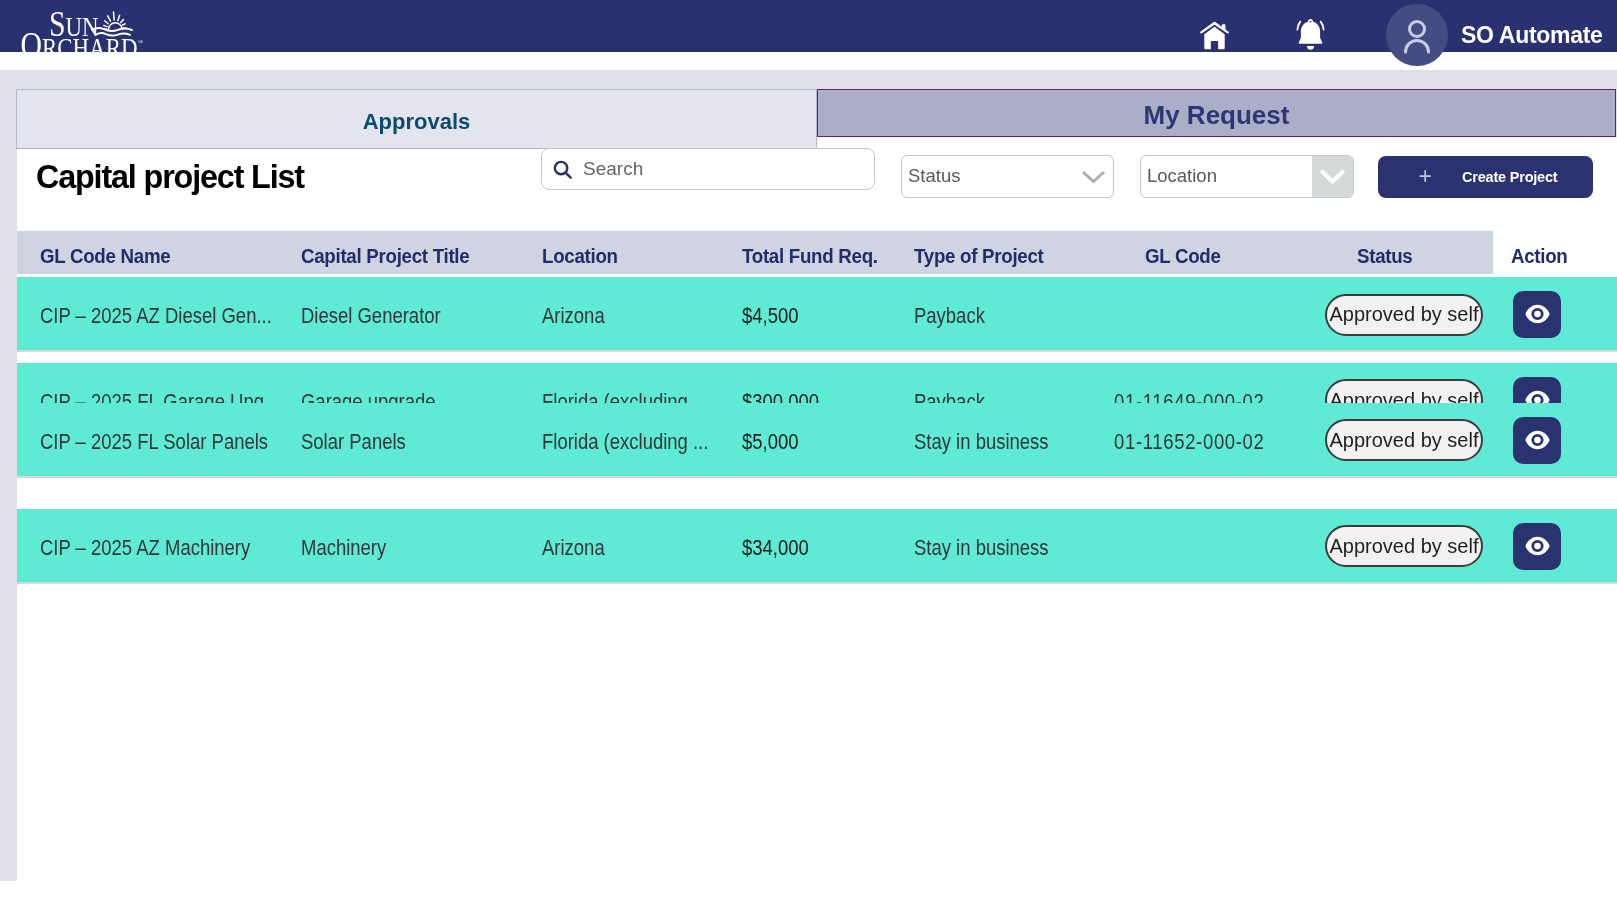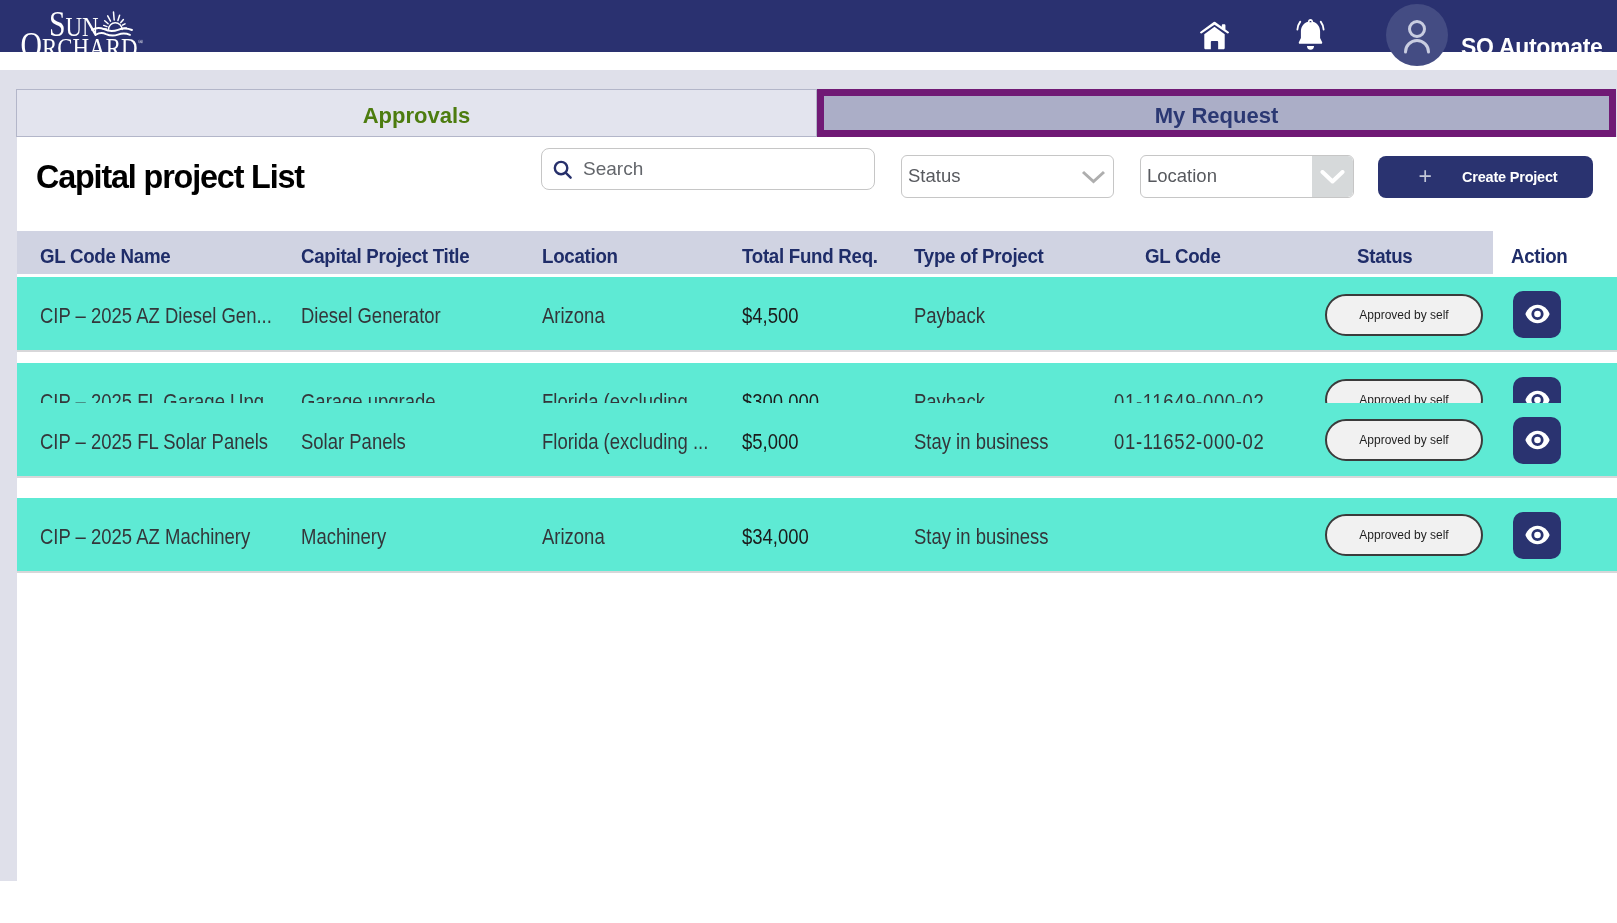--- a/index.html
+++ b/index.html
@@ -4,26 +4,26 @@
 <style>
   * { margin:0; padding:0; box-sizing:border-box; }
   html,body { width:1617px; height:923px; background:#ffffff; font-family:"Liberation Sans", sans-serif; overflow:hidden; }
   .abs { position:absolute; }
   
   #lav { left:0; top:70px; width:1617px; height:811px; background:#dfe0ea; }
   #panel { left:17px; top:137px; width:1600px; height:786px; background:#ffffff; }
   
   #hdr { left:0; top:0; width:1617px; height:52px; background:#2a3170; }
   
-  #tab1 { left:16px; top:89px; width:801px; height:48px; background:#e3e4ee; border:1px solid #b3b6c9;
+  #tab1 { left:16px; top:89px; width:801px; height:60px; background:#e3e4ee; border:1px solid #b3b6c9;
           display:flex; align-items:center; justify-content:center; padding-top:5px;
-          color:#4d7c0f; font-size:22px; font-weight:bold; }
-  #tab2 { left:817px; top:89px; width:799px; height:48px; background:#abaec7; border:7px solid #701a75;
+          color:#0c4a6e; font-size:22px; font-weight:bold; }
+  #tab2 { left:817px; top:89px; width:799px; height:48px; background:#abaec7; border:1px solid #701a75;
           display:flex; align-items:center; justify-content:center; padding-top:5px;
-          color:#2b3873; font-size:22px; font-weight:bold; }
+          color:#2b3873; font-size:26px; font-weight:bold; }
   
   #title { left:36px; top:157px; font-size:34px; font-weight:bold; color:#000000; letter-spacing:-1.2px; transform:scaleX(0.95); transform-origin:left top; }
   
   #search { left:541px; top:148px; width:334px; height:42px; border:1px solid #c6c6c6; border-radius:8px;
             background:#fff; display:flex; align-items:center; }
   #search .ph { color:#63666b; font-size:19px; margin-left:9px; }
   
   .dd { height:43px; border:1px solid #c6c6c6; border-radius:6px; background:#fff; }
   #dd-status { left:901px; top:155px; width:213px; }
   #dd-loc    { left:1140px; top:155px; width:214px; overflow:hidden; }
@@ -37,21 +37,21 @@
   
   #thead { left:17px; top:231px; width:1476px; height:43px; background:#d0d3e2; }
   .th { position:absolute; top:4px; height:43px; display:flex; align-items:center;
         color:#1f2d69; font-size:19.5px; font-weight:bold; letter-spacing:-0.3px; transform:scaleX(0.96); transform-origin:left center; }
   .row { position:absolute; left:17px; width:1600px; height:75.1px; background:#5eead4; border-bottom:2px solid #d7d7d9; }
   .cell { position:absolute; top:6.3px; height:65px; display:flex; align-items:center;
           color:#34363a; font-size:22px; transform:scaleX(0.84); transform-origin:left center; }
   .money { color:#1b1b1b; }
   .pill { position:absolute; left:1308px; top:16.3px; width:158px; height:42px; background:#f1f1f1;
           border:2px solid #3b3b3b; border-radius:21px; display:flex; align-items:center; justify-content:center;
-          font-size:12px; color:#1f1f1f; }
+          font-size:20px; color:#1f1f1f; }
   .eyebtn { position:absolute; left:1496px; top:13.7px; width:48px; height:47px; background:#2a3370; border-radius:10px;
             display:flex; align-items:center; justify-content:center; }
 </style>
 </head>
 <body>
 <div id="lav" class="abs"></div>
 <div id="panel" class="abs"></div>
 
 <div id="hdr" class="abs">
 
@@ -93,21 +93,21 @@
       <path d="M6.1 4.3 A 13.5 13.5 0 0 0 3.3 11.5"></path>
       <path d="M25.9 4.3 A 13.5 13.5 0 0 1 28.7 11.5"></path>
     </g>
   </svg>
 
   <svg class="abs" style="left:1386px;top:4px" width="62" height="62" viewBox="0 0 62 62">
     <circle cx="31" cy="31" r="31" fill="#444c83"></circle>
     <circle cx="31" cy="25" r="7.5" fill="none" stroke="#c9cde1" stroke-width="3"></circle>
     <path d="M19.5 48 a 11.5 11.5 0 0 1 23 0" fill="none" stroke="#c9cde1" stroke-width="3" stroke-linecap="round"></path>
   </svg>
-  <div class="abs" style="left:1461px;top:34px;font-size:23px;font-weight:bold;color:#ffffff;letter-spacing:-0.3px;">SO Automate</div>
+  <div class="abs" style="left:1461px;top:22px;font-size:23px;font-weight:bold;color:#ffffff;letter-spacing:-0.3px;">SO Automate</div>
 </div>
 
 <div id="tab1" class="abs">Approvals</div>
 <div id="tab2" class="abs">My Request</div>
 
 <div id="title" class="abs">Capital project List</div>
 
 <div id="search" class="abs">
   <svg style="margin-left:9px" width="23" height="23" viewBox="0 0 24 24" fill="none" stroke="#27306b" stroke-width="2.5">
     <circle cx="10.5" cy="10.5" r="6.5"></circle>
@@ -183,21 +183,21 @@
   <div class="cell" style="left:897px">Stay in business</div>
   <div class="cell" style="left:1097px;letter-spacing:0.8px">01-11652-000-02</div>
   <div class="pill">Approved by self</div>
   <div class="eyebtn">
     <svg width="27" height="22" viewBox="0 0 27 22">
       <path d="M13.5 1.8 C 19.3 1.8 24 6.2 25.6 11 C 24 15.8 19.3 20.2 13.5 20.2 C 7.7 20.2 3 15.8 1.4 11 C 3 6.2 7.7 1.8 13.5 1.8 Z" fill="#ffffff"></path>
       <circle cx="13.5" cy="11" r="4.7" fill="none" stroke="#2a3370" stroke-width="2.8"></circle>
     </svg>
   </div>
 </div>
-<div class="row" style="top:498px">
+<div class="row" style="top:509px">
   <div class="cell" style="left:23px">CIP – 2025 AZ Machinery</div>
   <div class="cell" style="left:284px">Machinery</div>
   <div class="cell" style="left:525px">Arizona</div>
   <div class="cell money" style="left:725px">$34,000</div>
   <div class="cell" style="left:897px">Stay in business</div>
   <div class="pill">Approved by self</div>
   <div class="eyebtn">
     <svg width="27" height="22" viewBox="0 0 27 22">
       <path d="M13.5 1.8 C 19.3 1.8 24 6.2 25.6 11 C 24 15.8 19.3 20.2 13.5 20.2 C 7.7 20.2 3 15.8 1.4 11 C 3 6.2 7.7 1.8 13.5 1.8 Z" fill="#ffffff"></path>
       <circle cx="13.5" cy="11" r="4.7" fill="none" stroke="#2a3370" stroke-width="2.8"></circle>

